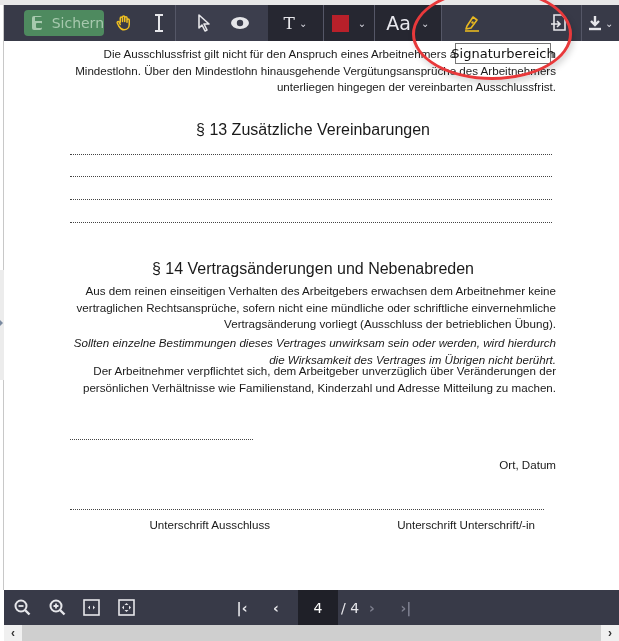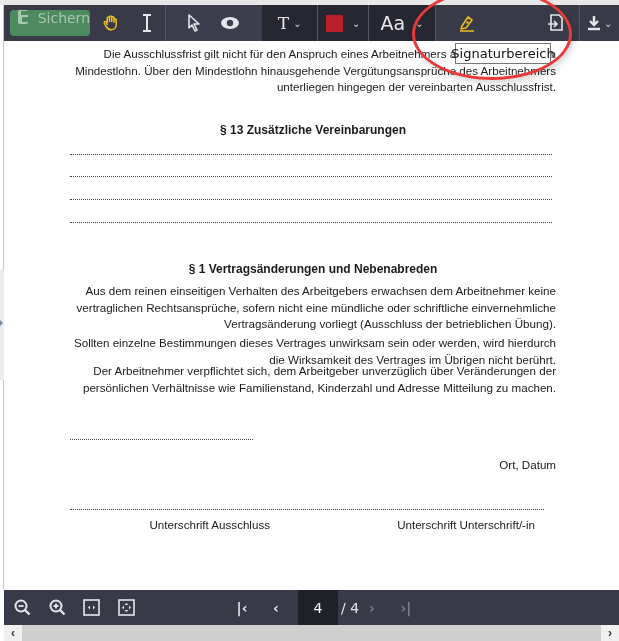--- a/index.html
+++ b/index.html
@@ -12,39 +12,39 @@
     .left-handle { position: absolute; left: 0; top: 270px; width: 4px; height: 110px; background: #ececec; }
     .left-handle-arrow { position: absolute; left: 0; top: 320px; width: 0; height: 0; border-top: 3px solid transparent; border-bottom: 3px solid transparent; border-left: 3px solid #7a8aa0; }
 
     
     .toolbar { position: absolute; left: 4px; top: 5px; width: 615px; height: 36px; background: #383a48; display: flex; align-items: center; }
     .tb-seg { height: 36px; display: flex; align-items: center; }
     .tb-seg.dark { background: #262731; }
     .tb-seg.mid { background: #3c3e4d; }
     .tb-sep { width: 1px; height: 36px; background: #555767; }
     .tb-btn { height: 36px; display: flex; align-items: center; justify-content: center; color: #e6e6ea; cursor: pointer; }
-    .save-btn { margin-left: 6px; height: 26px; width: 80px; border-radius: 4px; background: #4e8a5f; display: flex; padding-left: 8px; gap: 10px; color: #a7c9ae; font-size: 14px; font-family: "DejaVu Sans", sans-serif; }
+    .save-btn { margin-left: 20px; height: 26px; width: 80px; border-radius: 4px; background: #4e8a5f; display: flex; align-items: center; padding-left: 8px; gap: 10px; color: #a7c9ae; font-size: 14px; font-family: "DejaVu Sans", sans-serif; }
     .save-btn .floppy { width: 14px; height: 14px; background: #a7c9ae; border-radius: 2px; position: relative; }
     .save-btn .floppy::before { content: ""; position: absolute; left: 3px; top: 1px; width: 7px; height: 4px; background: #4e8a5f; }
     .save-btn .floppy::after { content: ""; position: absolute; left: 4px; top: 7px; width: 6px; height: 5px; background: #4e8a5f; border-radius: 1px; }
     .caret { font-size: 10px; color: #d8d8e0; margin-left: 4px; }
     .color-swatch { width: 17px; height: 17px; background: #b8202a; }
     .aa { font-size: 19px; color: #e8e8ee; font-family: "DejaVu Sans", sans-serif; }
 
     
     .tooltip { position: absolute; left: 455px; top: 43px; width: 96px; height: 21px; background: #ffffff; border: 1px solid #767676; font-size: 13px; color: #111; font-family: "DejaVu Sans", sans-serif; display: flex; align-items: center; justify-content: center; z-index: 5; }
 
     
     .red-ellipse { position: absolute; left: 412px; top: -12px; width: 160px; height: 92px; border: 3px solid #e8393b; border-radius: 50%; z-index: 6; box-shadow: 2px 4px 6px rgba(0,0,0,0.15); pointer-events: none; }
 
     
     .doc { position: absolute; left: 70px; top: 41px; width: 486px; font-size: 11.6px; color: #1a1a1a; line-height: 16.5px; }
     .doc p { text-align: justify; }
     .doc .para { position: absolute; left: 0; width: 486px; text-align: right; }
-    .doc h3 { position: absolute; left: 0; width: 486px; text-align: center; font-weight: bold; font-size: 12px; }
+    .doc h3 { position: absolute; left: 0; width: 486px; text-align: center; font-weight: normal; font-size: 16px; }
     .dotline { position: absolute; left: 0; height: 2px; border-bottom: 1.5px dotted #444; }
 
     
     .bottombar { position: absolute; left: 4px; top: 590px; width: 615px; height: 35px; background: #383a48; display: flex; align-items: center; }
     .bb-icon { width: 36px; height: 35px; display: flex; align-items: center; justify-content: center; }
     .page-input { position: absolute; left: 294px; top: 0; width: 40px; height: 35px; background: #1f2028; color: #ffffff; font-size: 14px; display: flex; align-items: center; justify-content: center; font-family: "DejaVu Sans", sans-serif; }
     .page-total { position: absolute; left: 337px; top: 0; height: 35px; color: #e6e6ea; font-size: 14px; display: flex; align-items: center; font-family: "DejaVu Sans", sans-serif; }
     .nav { position: absolute; top: 0; height: 35px; display: flex; align-items: center; justify-content: center; width: 20px; font-family: "DejaVu Sans", sans-serif; font-weight: bold; font-size: 14px; }
     .ocr { position: absolute; left: 548px; top: 0; height: 35px; display: flex; align-items: center; gap: 8px; color: #e6e6ea; font-size: 14px; font-family: "DejaVu Sans", sans-serif; }
 
@@ -138,23 +138,23 @@
 
 <div class="doc">
   <p class="para" style="top:5px;">Die Ausschlussfrist gilt nicht für den Anspruch eines Arbeitnehmers auf den gesetzlichen Mindestlohn. Über den Mindestlohn hinausgehende Vergütungsansprüche des Arbeitnehmers unterliegen hingegen der vereinbarten Ausschlussfrist.</p>
 
   <h3 style="top:81px;">§ 13 Zusätzliche Vereinbarungen</h3>
   <div class="dotline" style="top:112px;width:482px;"></div>
   <div class="dotline" style="top:134px;width:482px;"></div>
   <div class="dotline" style="top:157px;width:482px;"></div>
   <div class="dotline" style="top:180px;width:482px;"></div>
 
-  <h3 style="top:220px;">§ 1 Vertragsänderungen und Nebenabreden</h3>
+  <h3 style="top:220px;">§ 14 Vertragsänderungen und Nebenabreden</h3>
   <p class="para" style="top:242px;">Aus dem reinen einseitigen Verhalten des Arbeitgebers erwachsen dem Arbeitnehmer keine vertraglichen Rechtsansprüche, sofern nicht eine mündliche oder schriftliche einvernehmliche Vertragsänderung vorliegt (Ausschluss der betrieblichen  Übung).</p>
-  <p class="para" style="top:294px;">Sollten einzelne Bestimmungen dieses Vertrages unwirksam sein oder werden, wird hierdurch die Wirksamkeit des Vertrages im Übrigen nicht berührt.</p>
+  <p class="para" style="top:294px;font-style:italic;">Sollten einzelne Bestimmungen dieses Vertrages unwirksam sein oder werden, wird hierdurch die Wirksamkeit des Vertrages im Übrigen nicht berührt.</p>
   <p class="para" style="top:322px;">Der Arbeitnehmer verpflichtet sich, dem Arbeitgeber unverzüglich über Veränderungen der persönlichen Verhältnisse wie Familienstand, Kinderzahl und Adresse Mitteilung zu machen.</p>
 
   <div class="dotline" style="top:397px;width:183px;"></div>
   <div class="para" style="top:416px;">Ort, Datum</div>
 
   <div class="dotline" style="top:467px;width:474px;"></div>
   <div class="para" style="top:476px;width:200px;">Unterschrift Ausschluss</div>
   <div class="para" style="top:476px;left:265px;width:200px;">Unterschrift Unterschrift/-in</div>
 </div>
 

